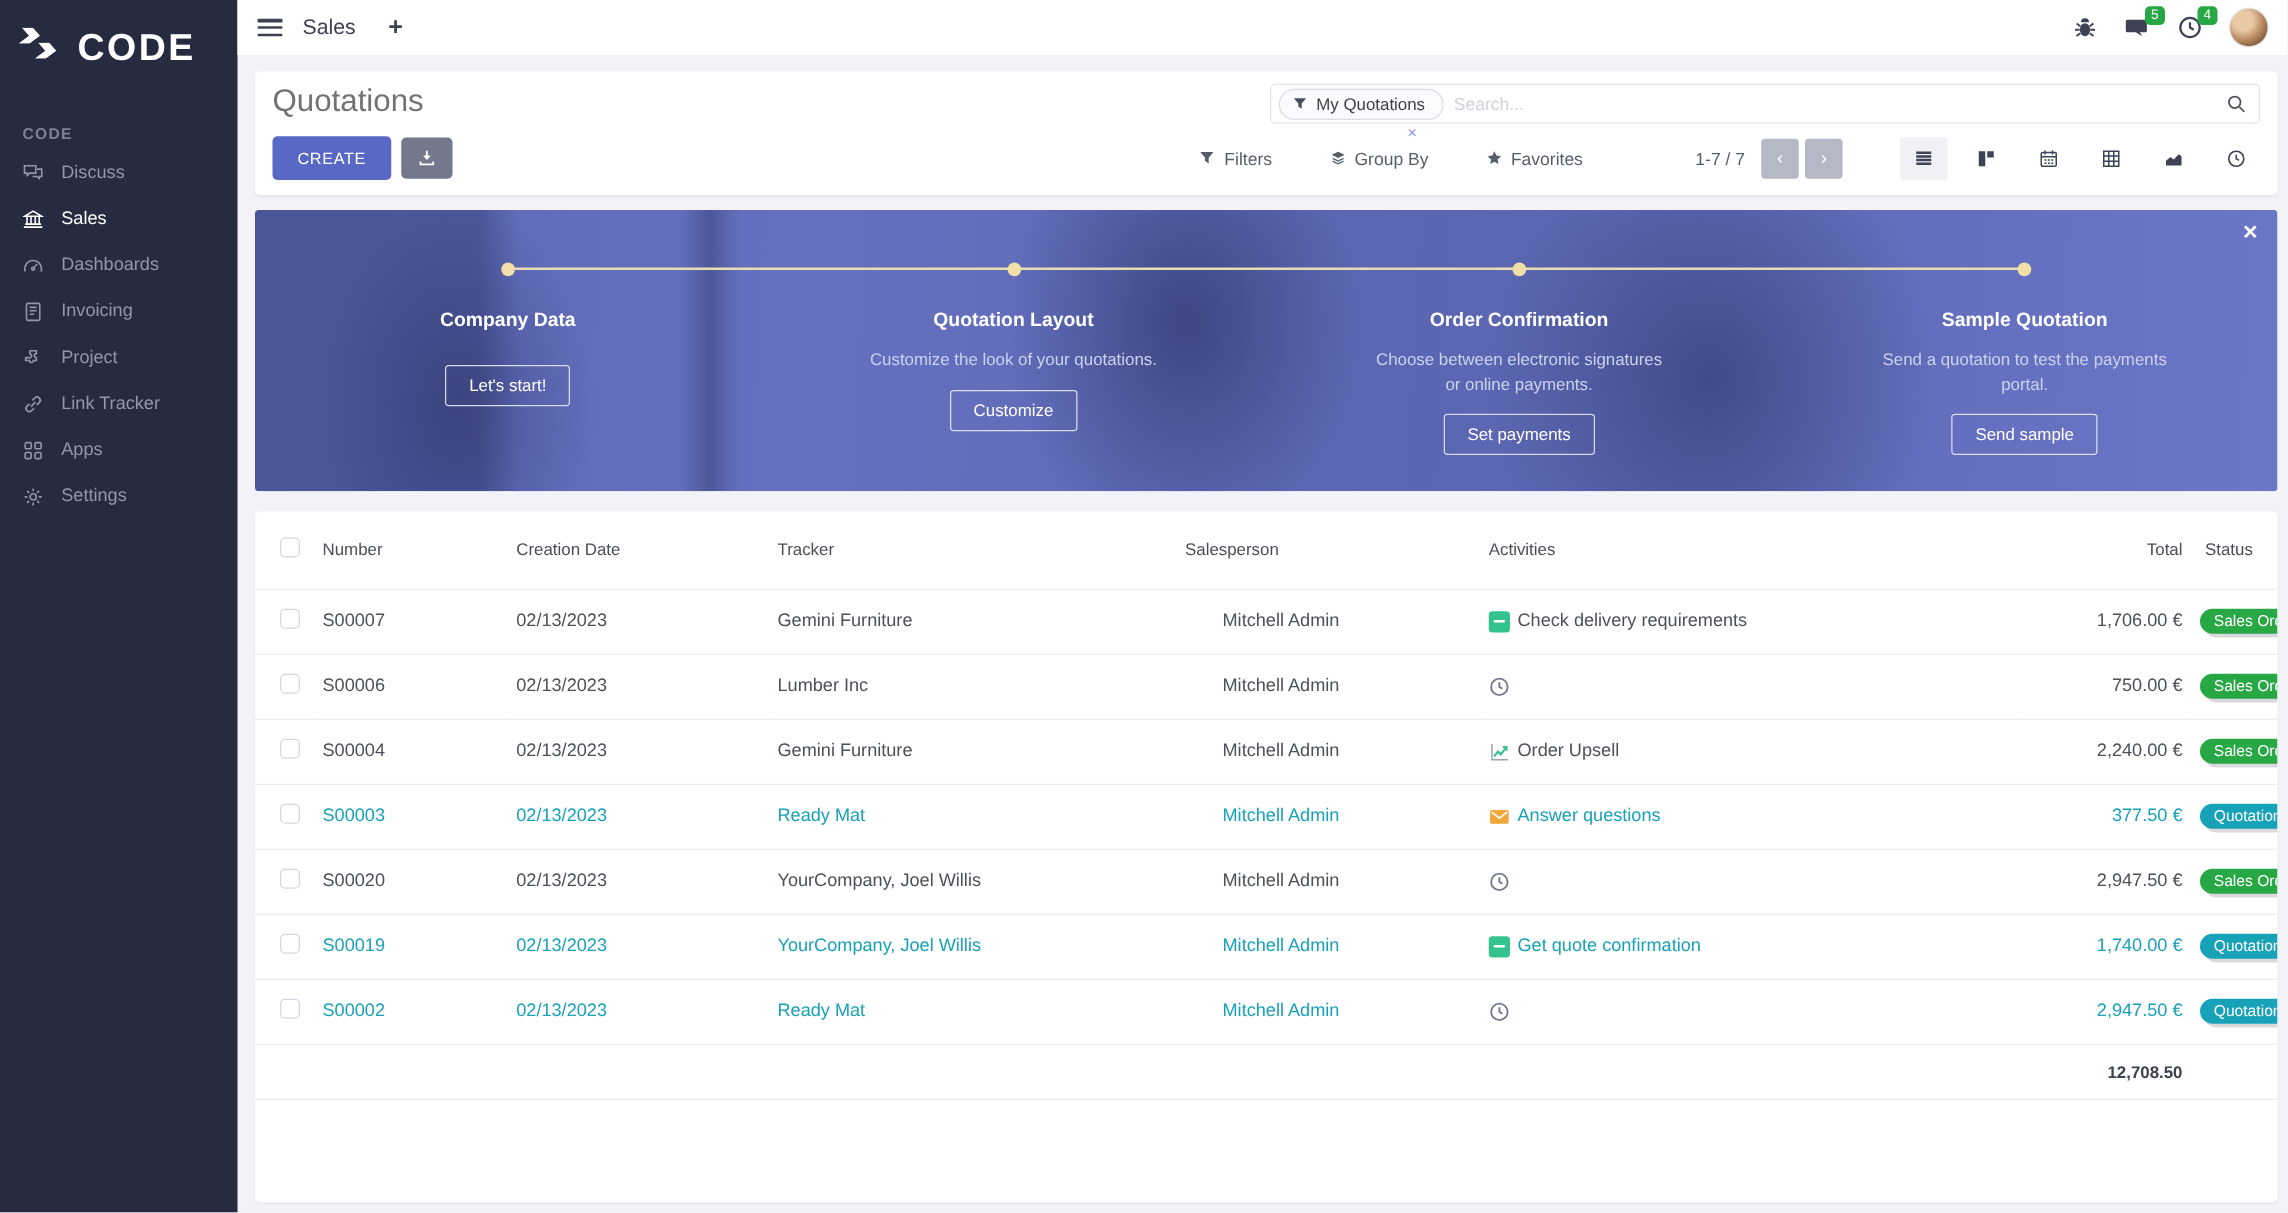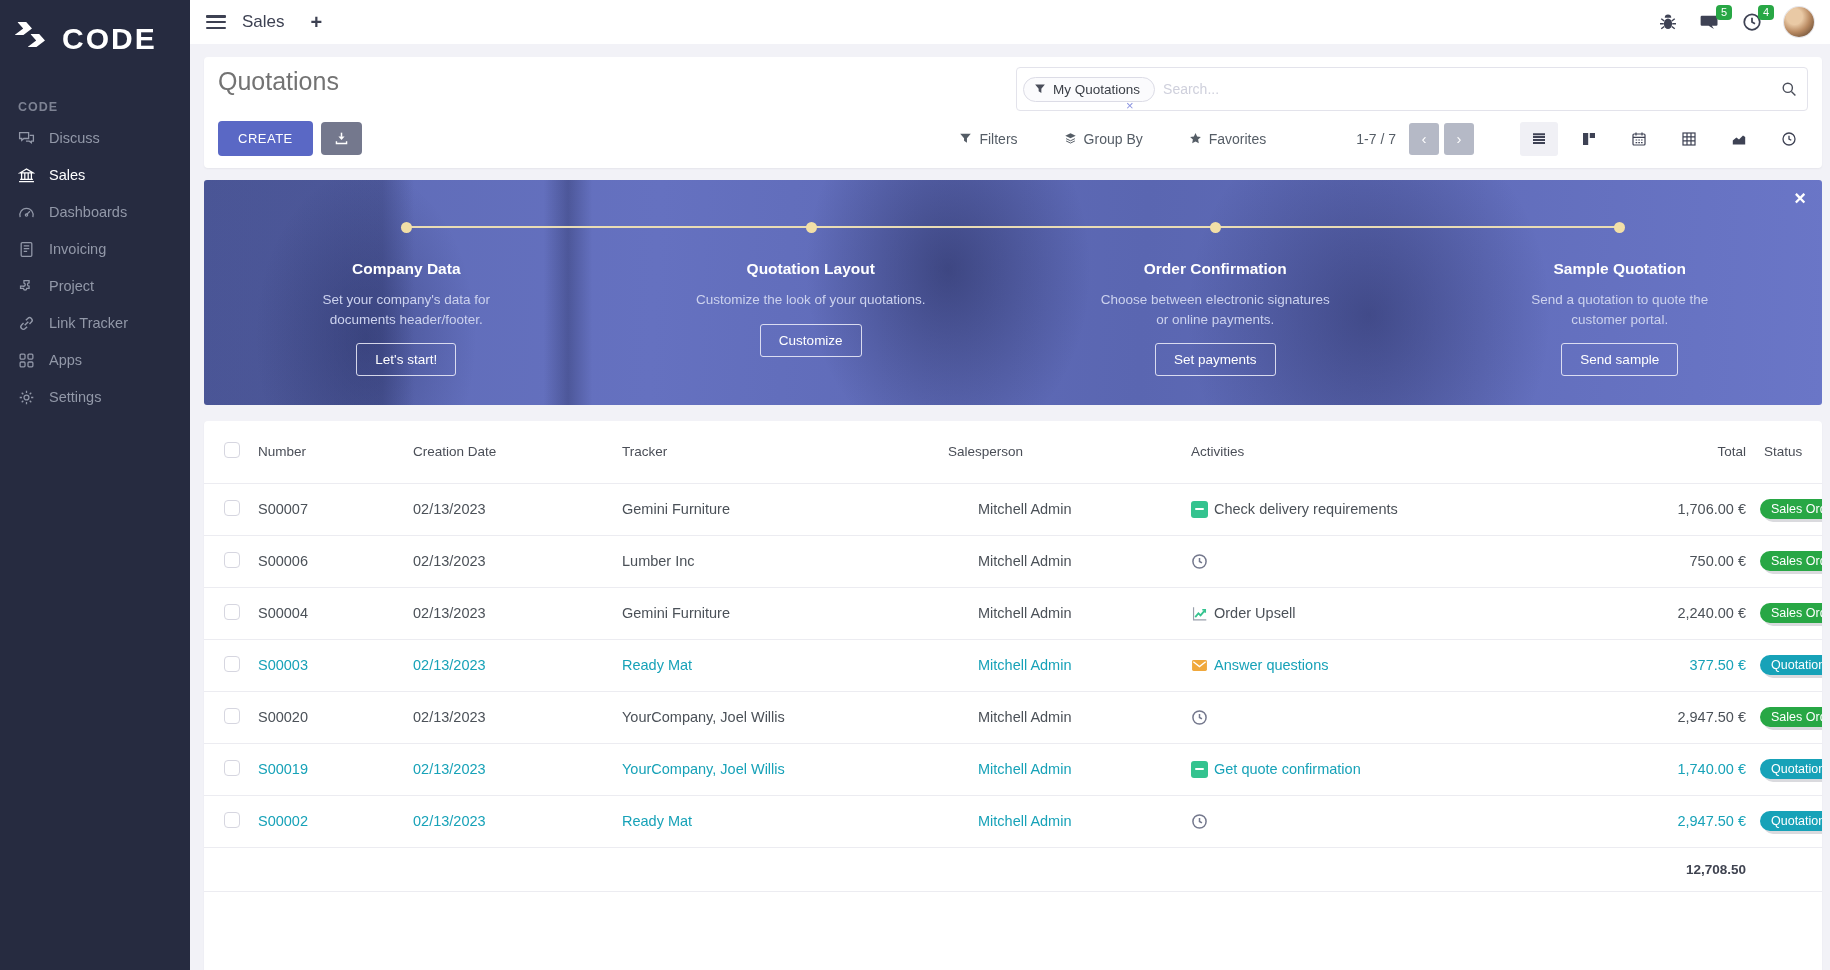--- a/index.html
+++ b/index.html
@@ -36,21 +36,21 @@
       background:radial-gradient(circle at 35% 32%, #e9c9a5 0 28%, #b98a62 55%, #6e5138 85%, #4c3826); box-shadow:0 0 0 1px #e5e5ea; }
 
   .content { flex:1; padding:13px 8px 0 14px; overflow:hidden; }
   .card { background:#fff; border-radius:4px; box-shadow:0 1px 2px rgba(40,40,70,.06); }
 
   
   .header-card { padding:10px 14px 12px; }
   .hrow { display:flex; align-items:flex-start; }
   .page-title { font-size:25px; color:#737373; font-weight:normal; }
   .search-wrap { margin-left:auto; position:relative; width:792px; }
-  .search-box { display:flex; align-items:center; border:1px solid #e3e3eb; border-radius:4px; height:44px; padding:0 10px 0 6px; background:#fff; }
+  .search-box { display:flex; align-items:center; border:1px solid #e3e3eb; border-radius:4px; height:32px; padding:0 10px 0 6px; background:#fff; }
   .facet { display:flex; align-items:center; gap:7px; border:1px solid #dcdce6; background:#fbfbfd; border-radius:15px; padding:4px 14px 4px 10px; font-size:13.5px; color:#3c4048; white-space:nowrap; cursor:pointer; }
   .facet svg { width:12px; height:12px; color:#4a4e5a; }
   .facet-x { position:absolute; left:110px; top:31px; color:#8a93e0; font-size:13px; cursor:pointer; }
   .search-input { border:none; outline:none; flex:1; font-size:14px; color:#555; padding:0 8px; min-width:0; }
   .search-input::placeholder { color:#cfd0dc; }
   .search-icon { color:#4a4e5a; cursor:pointer; display:flex; }
   .search-icon svg { width:16px; height:16px; }
 
   .hrow2 { display:flex; align-items:center; margin-top:10px; }
   .btn-create { background:#5a68c5; color:#fff; border:none; border-radius:4px; font-size:13px; letter-spacing:.5px;
@@ -342,36 +342,35 @@
       <div class="banner">
         <div class="timeline">
           <i style="left:-5px"></i>
           <i style="left:calc(33.333% - 5px)"></i>
           <i style="left:calc(66.666% - 5px)"></i>
           <i style="right:-5px"></i>
         </div>
         <div id="banner-steps" style="display:flex;width:100%">
             <div class="step">
               <div class="step-title">Company Data</div>
-              <div class="step-desc">Set your company's data for documents header/footer.</div>
               <button class="step-btn">Let's start!</button>
             </div>
             <div class="step">
               <div class="step-title">Quotation Layout</div>
               <div class="step-desc">Customize the look of your quotations.</div>
               <button class="step-btn">Customize</button>
             </div>
             <div class="step">
               <div class="step-title">Order Confirmation</div>
               <div class="step-desc">Choose between electronic signatures or online payments.</div>
               <button class="step-btn">Set payments</button>
             </div>
             <div class="step">
               <div class="step-title">Sample Quotation</div>
-              <div class="step-desc">Send a quotation to quote the customer portal.</div>
+              <div class="step-desc">Send a quotation to test the payments portal.</div>
               <button class="step-btn">Send sample</button>
             </div>
           </div>
         <span class="banner-close">×</span>
       </div>
 
       <div class="card table-card">
         <table>
           <colgroup>
             <col class="c-cb">

